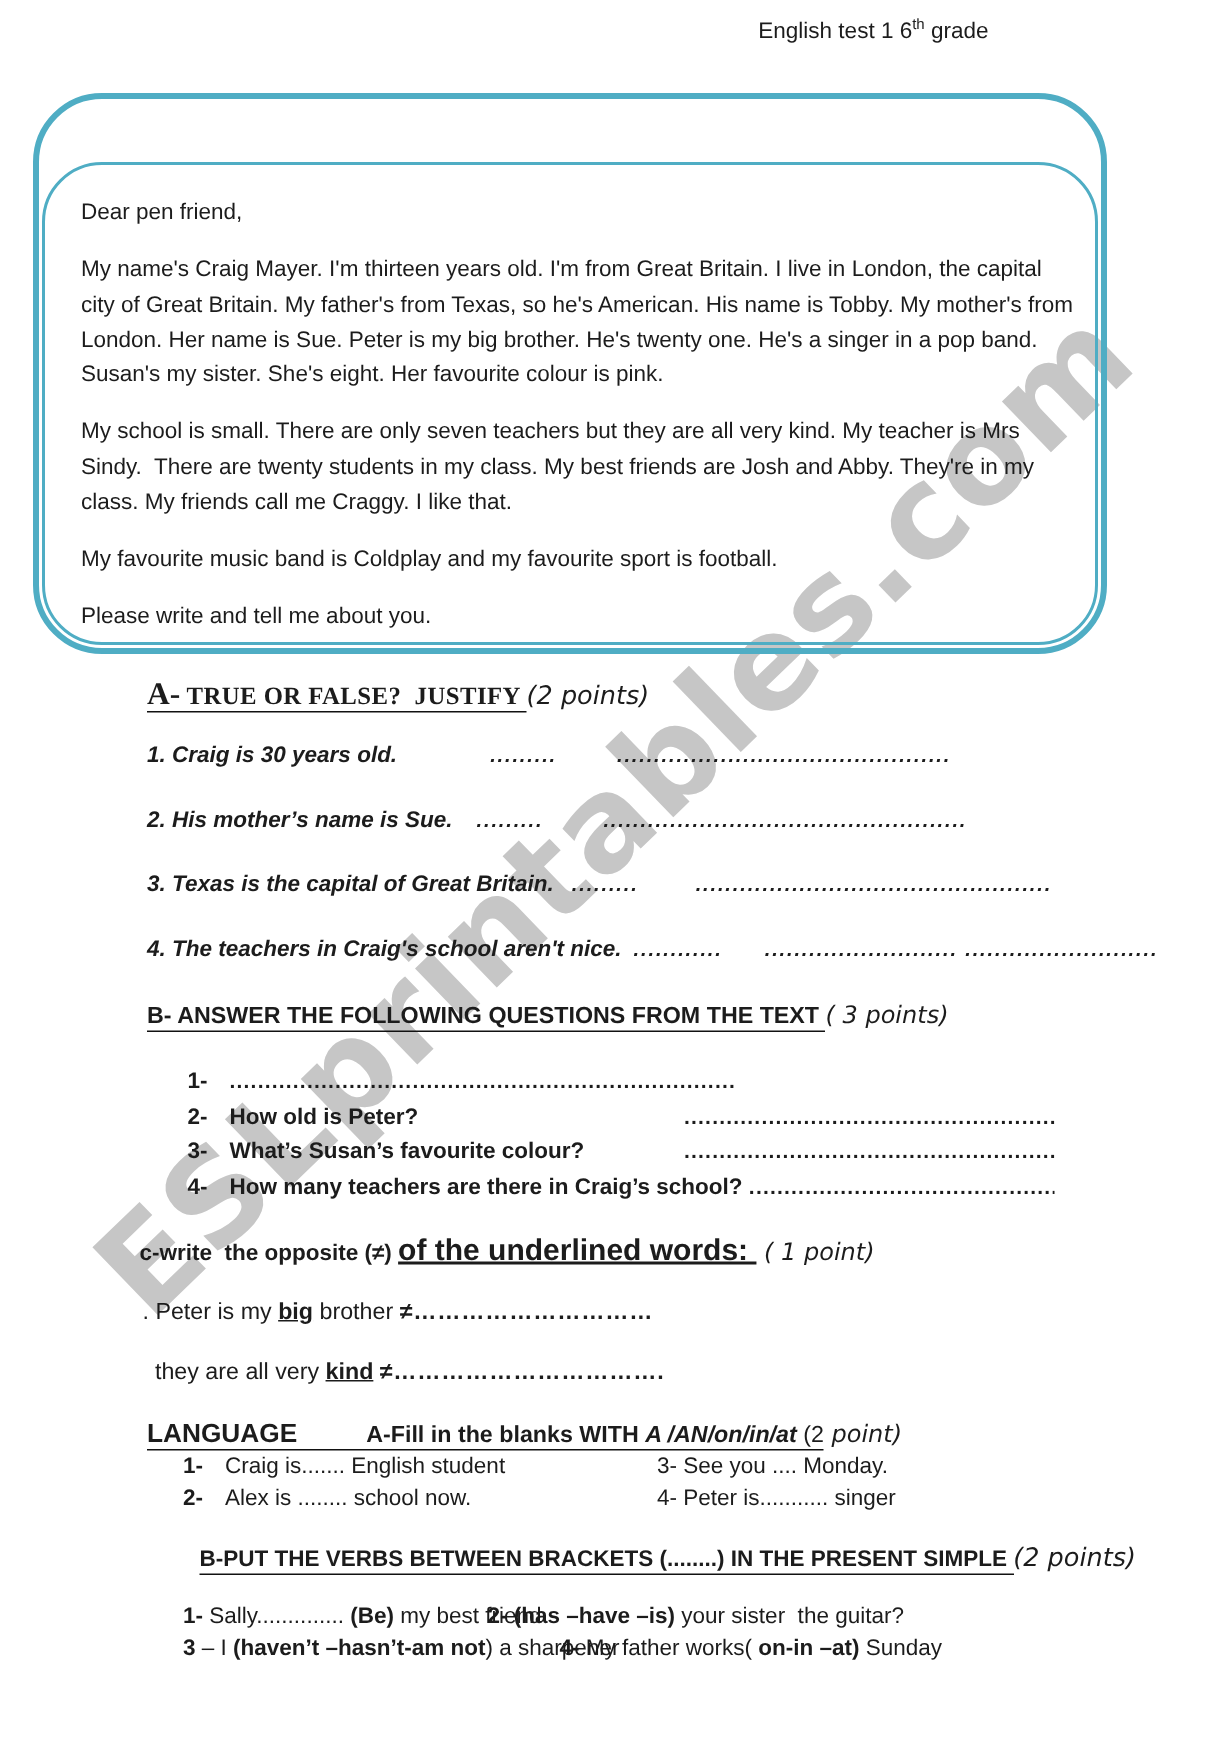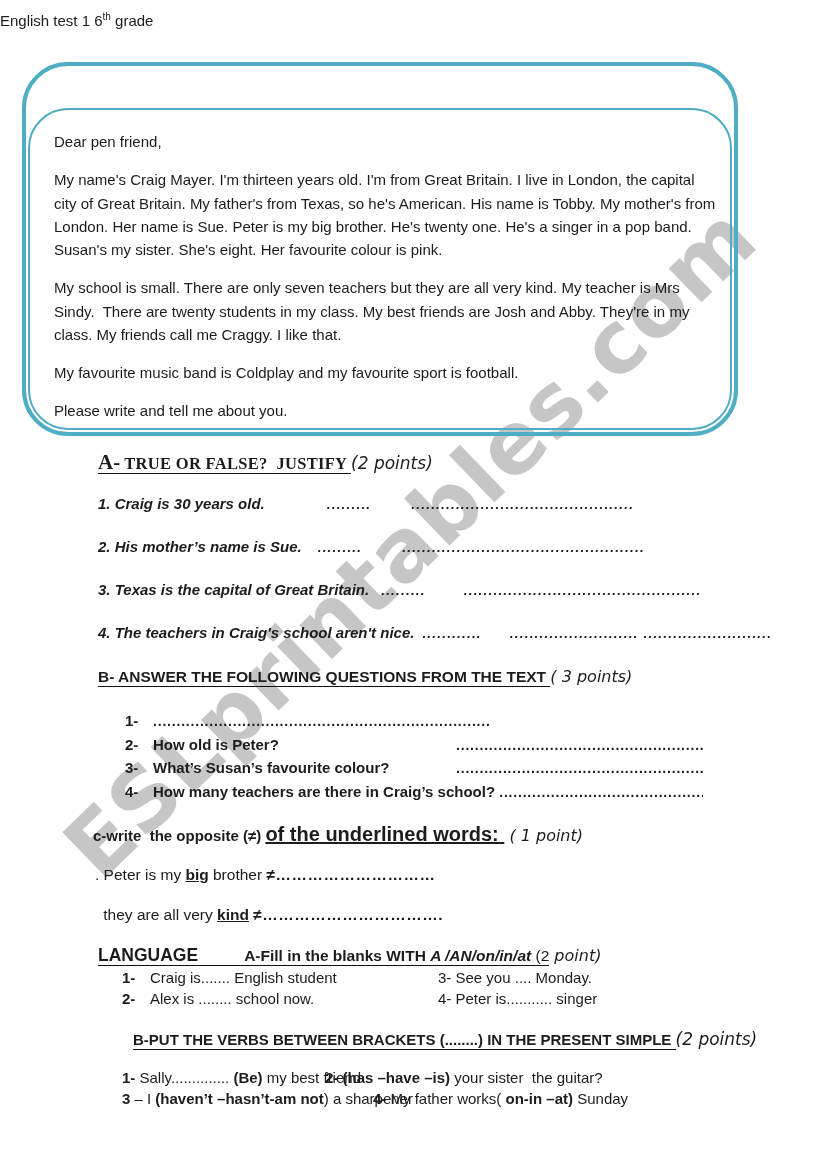--- a/index.html
+++ b/index.html
@@ -19,21 +19,21 @@
   
   .watermark{
     position:absolute;left:-95px;top:492px;width:1010px;z-index:0;
     text-align:center;font-family:"DejaVu Sans", sans-serif;font-weight:bold;
     font-size:86px;letter-spacing:1px;color:var(--wm);
     transform:rotate(-44deg);
   }
   .content{position:relative;z-index:1;}
 
   
-  .page-title{position:absolute;top:11px;left:0;width:659px;text-align:left;font-size:15px;}
+  .page-title{position:absolute;top:11px;left:0;width:659px;text-align:right;font-size:15px;}
   .page-title sup{font-size:10px;}
 
   
   .letterbox{
     position:absolute;left:22px;top:62px;width:716px;height:374px;
     border:4.5px solid var(--teal);border-radius:46px;box-sizing:border-box;
     background:transparent;
   }
   .letterbox-inner{
     position:absolute;left:2px;top:2px;right:2px;bottom:2px;

